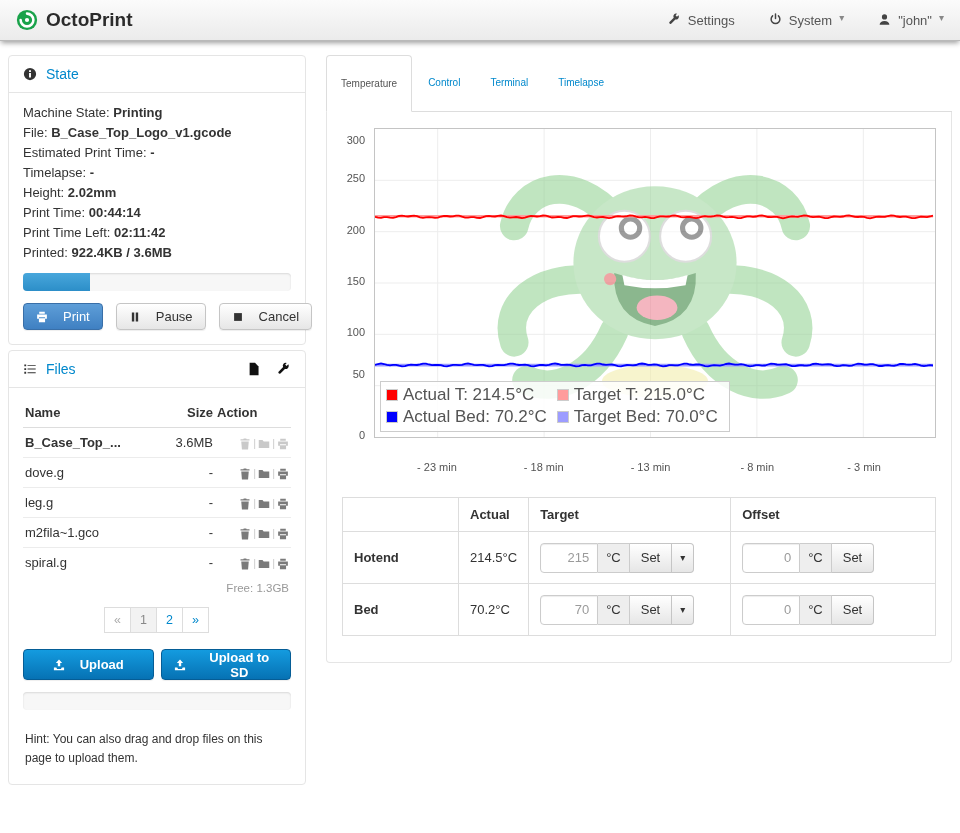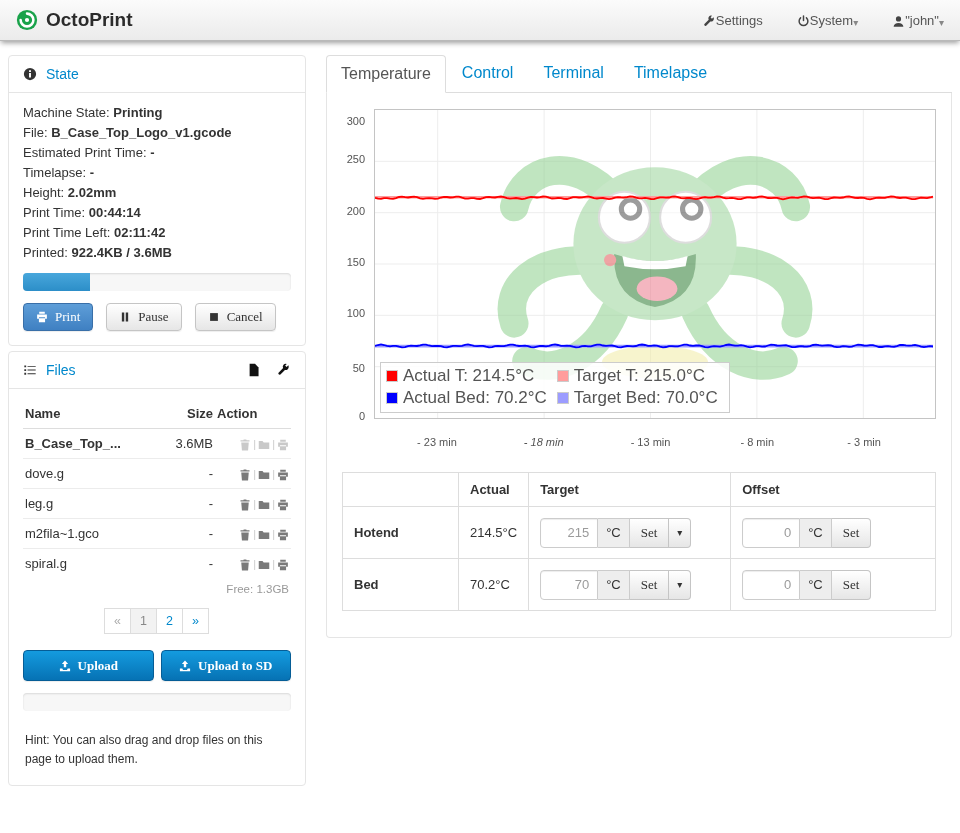--- a/index.html
+++ b/index.html
@@ -9,21 +9,21 @@
   .icon svg{width:1em;height:1em}
 
   
   .navbar{height:41px;display:flex;align-items:center;justify-content:space-between;
     padding:0 16px;background:linear-gradient(#fbfbfb,#ebebeb);
     border-bottom:1px solid #b9b9b9;box-shadow:0 3px 5px -1px rgba(0,0,0,.38);
     position:relative;z-index:5}
   .brand{display:flex;align-items:center;gap:8px;font-size:19px;font-weight:bold;color:#2b2b2b;cursor:pointer}
   .brand .icon{font-size:22px}
   .nav-right{display:flex;align-items:center;gap:34px}
-  .nav-item{display:flex;align-items:flex-end;color:#555;cursor:pointer;font-size:13px}
+  .nav-item{display:flex;align-items:flex-start;gap:7px;color:#555;cursor:pointer;font-size:13px}
   .nav-item .icon{font-size:13px;color:#444}
   .caret{font-size:10px;color:#888;line-height:1}
 
   
   .main{display:flex;align-items:flex-start;padding:14px 8px}
   .sidebar{width:298px;flex:none;margin-right:20px}
   .content{flex:1;min-width:0}
 
   
   .panel{border:1px solid #e5e5e5;border-radius:4px;background:#fff;margin-bottom:5px}
@@ -32,24 +32,24 @@
   .panel-title{color:#0088cc;font-size:14px}
   .panel-body{border-top:1px solid #e5e5e5;padding:10px 14px 14px}
 
   .state-line{line-height:20px}
   .state-line b{font-weight:bold}
 
   .progress{height:18px;background:#f7f7f7;border-radius:4px;
     box-shadow:inset 0 1px 2px rgba(0,0,0,.12);overflow:hidden;margin:10px 0 12px}
   .progress .bar{height:100%;background:linear-gradient(#48a7dc,#2c8ec8)}
 
-  .btn{display:inline-flex;align-items:center;justify-content:center;gap:7px;
+  .btn{display:inline-flex;align-items:center;justify-content:center;gap:15px;
     padding:5px 12px;border:1px solid #c5c5c5;border-radius:4px;cursor:pointer;
     background:linear-gradient(#ffffff,#e6e6e6);color:#333;font-size:13px;
-    box-shadow:0 1px 1px rgba(0,0,0,.07);font-family:Liberation Serif, serif}
+    box-shadow:0 1px 1px rgba(0,0,0,.07);font-family:Liberation Sans, sans-serif}
   .btn .icon{font-size:12px}
   .btn-primary{background:linear-gradient(#5e9ed8,#3f80c2);border-color:#396fa8;color:#fff}
   .btn-primary .icon{color:#fff}
   .btn-blue{background:linear-gradient(#149bdf,#0672b4);border-color:#055d96;color:#fff;font-weight:bold}
   .btn-blue .icon{color:#fff}
   .job-buttons{display:flex;gap:13px}
 
   
   .files-head-icons{margin-left:auto;display:flex;gap:16px}
   .files-head-icons .icon{font-size:14px;color:#111;cursor:pointer}
@@ -74,33 +74,33 @@
   .page-btn.active{background:#f2f2f2;color:#888}
 
   .upload-row{display:flex;gap:7px}
   .upload-row .btn{flex:1;height:31px}
   .upload-progress{height:18px;background:#f7f7f7;border-radius:4px;
     box-shadow:inset 0 1px 2px rgba(0,0,0,.12);margin:12px 0 4px}
   .hint{padding:16px 2px 2px;font-size:12px;line-height:19px;color:#333}
 
   
   .tabs{display:flex;border-bottom:1px solid #ddd;list-style:none}
-  .tab{padding:9px 14px;color:#0088cc;cursor:pointer;font-size:16px;margin-bottom:-1px;margin-right:2px}
+  .tab{padding:22px 14px;color:#0088cc;cursor:pointer;font-size:10px;margin-bottom:-1px;margin-right:2px}
   .tab.active{background:#fff;border:1px solid #ddd;border-bottom-color:#fff;
     border-radius:4px 4px 0 0;color:#555;cursor:default}
   .tab-content{border:1px solid #e5e5e5;border-top:none;border-radius:0 0 4px 4px;
     padding:16px 15px 26px}
 
   
   .chart{position:relative;padding-left:32px;margin:0 0 14px}
   .plot{position:relative;height:310px;border:1px solid #c4c4c4;background:#fff;overflow:hidden}
   .plot svg{display:block;width:100%;height:100%}
   .y-axis{position:absolute;left:0;top:0;width:28px;height:310px}
   .ytick{position:absolute;right:5px;font-size:11px;color:#545454}
-  .x-axis{position:relative;height:24px;margin-top:13px}
+  .x-axis{position:relative;height:24px;margin-top:19px}
   .xtick{position:absolute;top:4px;transform:translateX(-50%);font-size:11px;color:#545454;white-space:nowrap}
   #chart-legend{position:absolute;left:5px;bottom:5px;background:rgba(255,255,255,.85);
     border:1px solid #ccc;padding:2px 9px 3px 3px;display:grid;
     grid-template-columns:auto auto;column-gap:6px;row-gap:0;font-size:17px;color:#545454}
   .legend-item{display:flex;align-items:center;gap:5px;padding:1px 2px}
   .swatch{width:12px;height:12px;border:1px solid #ccc;flex:none}
 
   
   .temp-table{width:100%;border-collapse:collapse;margin-top:16px}
   .temp-table th,.temp-table td{border:1px solid #ddd;padding:9px 11px;text-align:left;vertical-align:middle}
@@ -426,21 +426,21 @@
       <div class="tab active">Temperature</div>
       <div class="tab">Control</div>
       <div class="tab">Terminal</div>
       <div class="tab">Timelapse</div>
     </div>
 
     <div class="tab-content">
       <div class="chart">
         <div class="y-axis" id="y-labels">
             <span class="ytick" style="top: 301px;">0</span>
-            <span class="ytick" style="top: 253px;">50</span>
+            <span class="ytick" style="top: 240px;">50</span>
             <span class="ytick" style="top: 198.333px;">100</span>
             <span class="ytick" style="top: 147px;">150</span>
             <span class="ytick" style="top: 95.6667px;">200</span>
             <span class="ytick" style="top: 44.3333px;">250</span>
             <span class="ytick" style="top: -7px; margin-top: 13px;">300</span>
           </div>
         <div class="plot" id="plot-area">
           <svg id="plot-svg" viewBox="0 0 560 308">
               <line x1="0" y1="256.7" x2="560" y2="256.7" stroke="#ededed"></line>
               <line x1="0" y1="205.3" x2="560" y2="205.3" stroke="#ededed"></line>
@@ -491,21 +491,21 @@
                 <span>Actual Bed: 70.2°C</span>
               </div>
               <div class="legend-item">
                 <span class="swatch" style="background: rgb(156, 156, 255);"></span>
                 <span>Target Bed: 70.0°C</span>
               </div>
             </div>
         </div>
         <div class="x-axis" id="x-labels">
             <span class="xtick" style="left: 11.2%;">- 23 min</span>
-            <span class="xtick" style="left: 30.2%; font-style: italic;">- 18 min</span>
+            <span class="xtick" style="left: 30.2%;">- 18 min</span>
             <span class="xtick" style="left: 49.2%;">- 13 min</span>
             <span class="xtick" style="left: 68.2%;">- 8 min</span>
             <span class="xtick" style="left: 87.2%;">- 3 min</span>
           </div>
       </div>
 
       <table class="temp-table">
         <colgroup>
             <col style="width:116px">
             <col style="width:66px">

